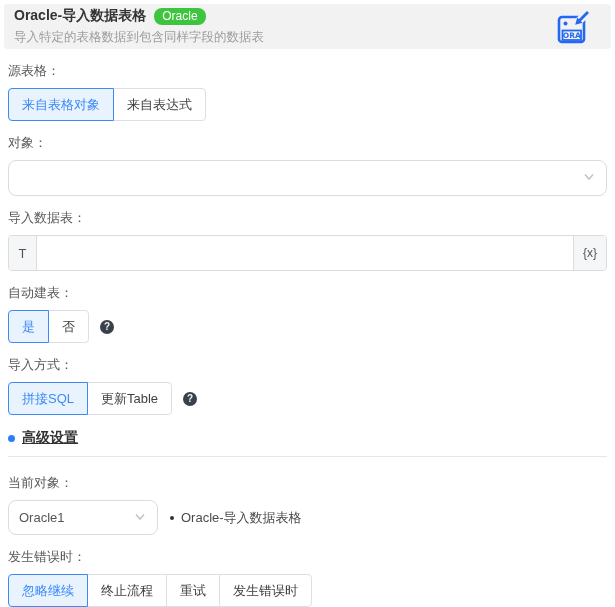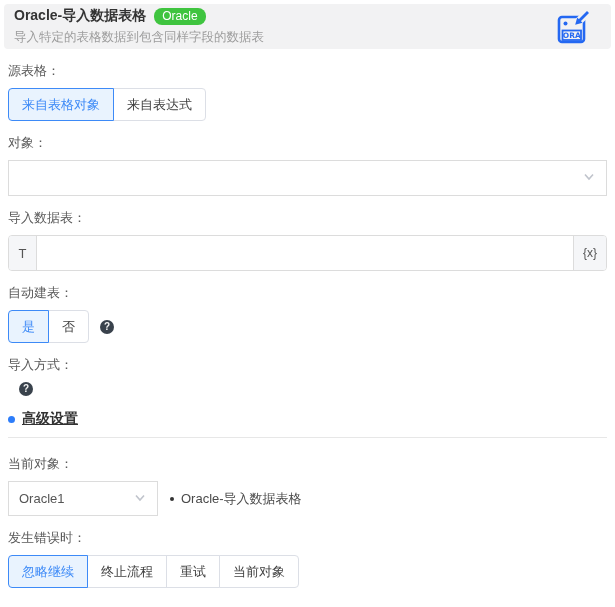--- a/index.html
+++ b/index.html
@@ -30,21 +30,21 @@
     margin-left:-1px; position:relative; }
   .seg-btn:first-child { margin-left:0; border-radius:4px 0 0 4px;text-align:right; }
   .seg-btn:last-child { border-radius:0 4px 4px 0; }
   .seg-btn.selected { background:#e9f3fe; border-color:#3d8af7; color:#3d8af7; z-index:2; }
 
   .help-icon { width:14px; height:14px; border-radius:50%; background:#39424c; color:#f2f2f2;
     font-size:10px; font-weight:bold; line-height:14px; text-align:center; margin-left:11px;
     display:inline-block; }
 
   
-  .select { height:36px; border:1px solid #dcdcdc; border-radius:0; background:#fff;
+  .select { height:36px; border:1px solid #dcdcdc; border-radius:8px; background:#fff;
     display:flex; align-items:center; position:relative; font-size:13px; color:#555;
     padding: 0 30px 0 10px; cursor:pointer; }
   .select .chev { position:absolute; right:10px; top:50%; transform:translateY(-50%); }
   .select.small { width:150px; height:35px; }
 
   
   .input-group { display:flex; height:36px; border:1px solid #dcdcdc; border-radius:4px;
     overflow:hidden; background:#fff; }
   .addon { background:#f5f6f8; color:#555; font-size:13px; display:flex; align-items:center;
     justify-content:center; padding:0 9px; }
@@ -118,20 +118,24 @@
   <div class="seg-row">
     <div class="seg-group">
       <div class="seg-btn selected">是</div>
       <div class="seg-btn">否</div>
     </div>
     <span class="help-icon">?</span>
   </div>
 
   <div class="field-label">导入方式：</div>
   <div class="seg-row">
+    <div class="seg-group">
+      <div class="seg-btn selected">拼接SQL</div>
+      <div class="seg-btn">更新Table</div>
+    </div>
     <span class="help-icon">?</span>
   </div>
 
   <div class="adv-header">
     <span class="adv-dot"></span>
     <span class="adv-title">高级设置</span>
   </div>
   <div class="divider"></div>
 
   <div class="field-label" style="margin-top:17px">当前对象：</div>
@@ -149,17 +153,17 @@
       <span>Oracle-导入数据表格</span>
     </div>
   </div>
 
   <div class="field-label">发生错误时：</div>
   <div class="seg-row">
     <div class="seg-group">
       <div class="seg-btn selected">忽略继续</div>
       <div class="seg-btn">终止流程</div>
       <div class="seg-btn">重试</div>
-      <div class="seg-btn">当前对象</div>
+      <div class="seg-btn">发生错误时</div>
     </div>
   </div>
 
 </div>
 
 </body></html>

